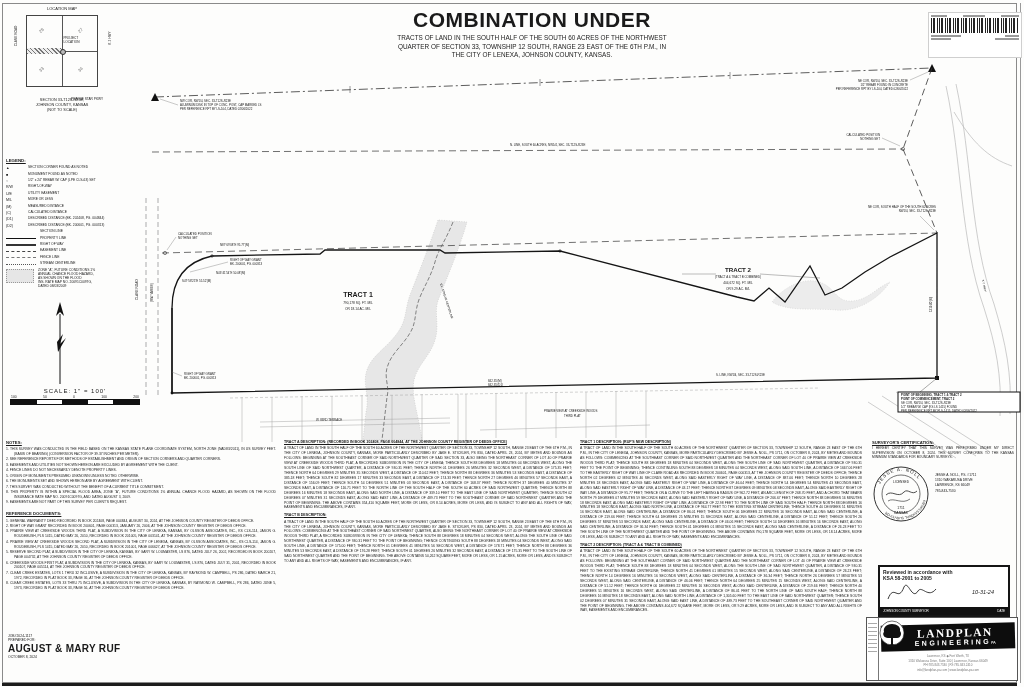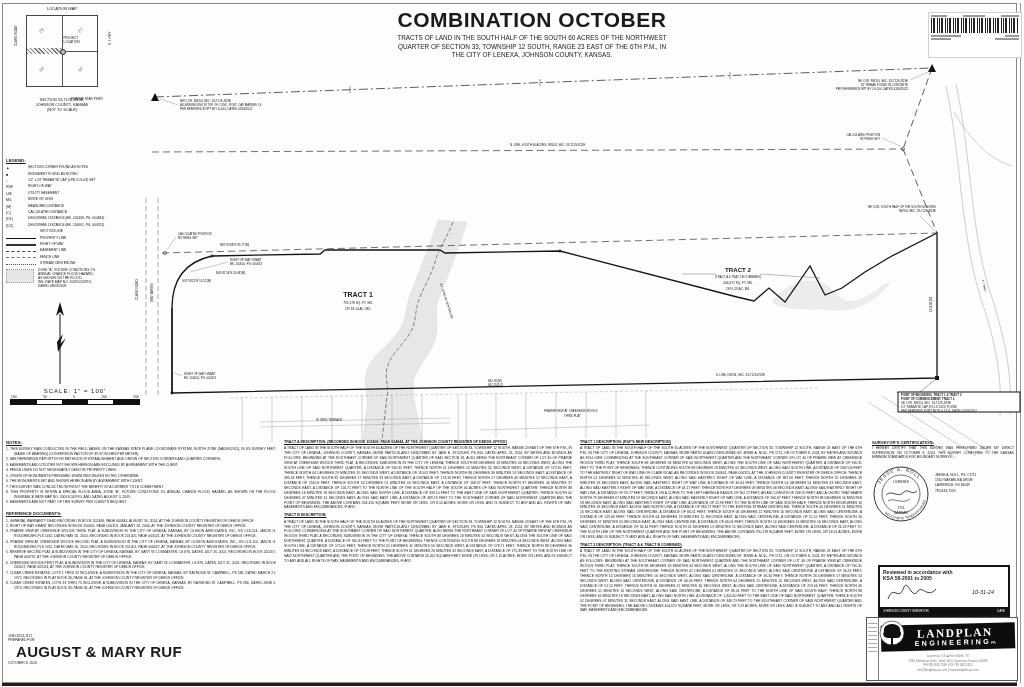--- a/index.html
+++ b/index.html
@@ -96,42 +96,42 @@
   .firm-sub{color:#fff;font-family:"Liberation Sans",sans-serif;font-weight:bold;font-size:7px;letter-spacing:2.5px;
             text-align:center;padding-left:14px;}
   .firm-sub small{font-size:3.5px;letter-spacing:0;}
   .firm-tree{position:absolute;left:0px;top:2px;}
   .firm-lines{position:absolute;left:0;right:0;top:36px;text-align:center;font-size:3px;line-height:1.5;color:#777;}
 
   
   .prepared{position:absolute;left:8px;top:634px;}
   .prep-job{font-size:3.4px;}
   .prep-for{font-size:3.4px;}
-  .prep-name{font-size:15px;font-weight:bold;letter-spacing:.3px;margin:1px 8px;}
+  .prep-name{font-size:10px;font-weight:bold;letter-spacing:.3px;margin:1px 0;}
   .prep-date{font-size:3.4px;}
 
   
   .plat{position:absolute;left:120px;top:50px;}
   .plat text{font-family:"Liberation Sans",sans-serif;fill:#1a1a1a;}
   .t-micro{font-size:2.9px;}
   .t-small{font-size:3.2px;}
   .t-gray{fill:#7d7d7d;}
   .t-tract{font-size:7px;font-weight:bold;}
   .t-tract2{font-size:6.2px;font-weight:bold;}
 </style>
 </head>
 <body>
 
 <div class="sheet">
   <div class="frame"></div>
   <div class="frame-right2"></div>
   <div class="bottom-bar"></div>
 
   <div class="titleblock">
-    <h1>COMBINATION OCTOBER</h1>
+    <h1>COMBINATION UNDER</h1>
     <div class="subtitle">
       <div>TRACTS OF LAND IN THE SOUTH HALF OF THE SOUTH 60 ACRES OF THE NORTHWEST</div>
       <div>QUARTER OF SECTION 33, TOWNSHIP 12 SOUTH, RANGE 23 EAST OF THE 6TH P.M., IN</div>
       <div>THE CITY OF LENEXA, JOHNSON COUNTY, KANSAS.</div>
     </div>
   </div>
 
   <div class="locmap">
     <div class="lm-title">LOCATION MAP</div>
     <div class="lm-box">

